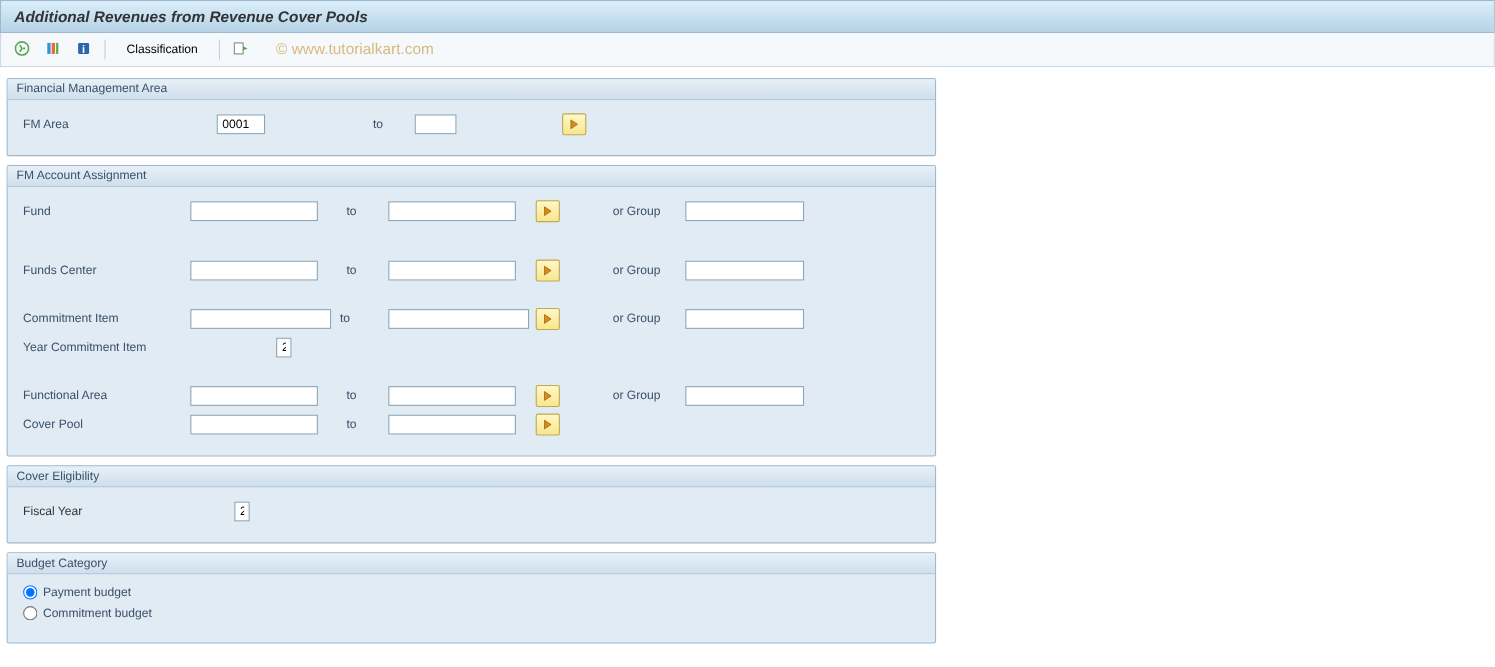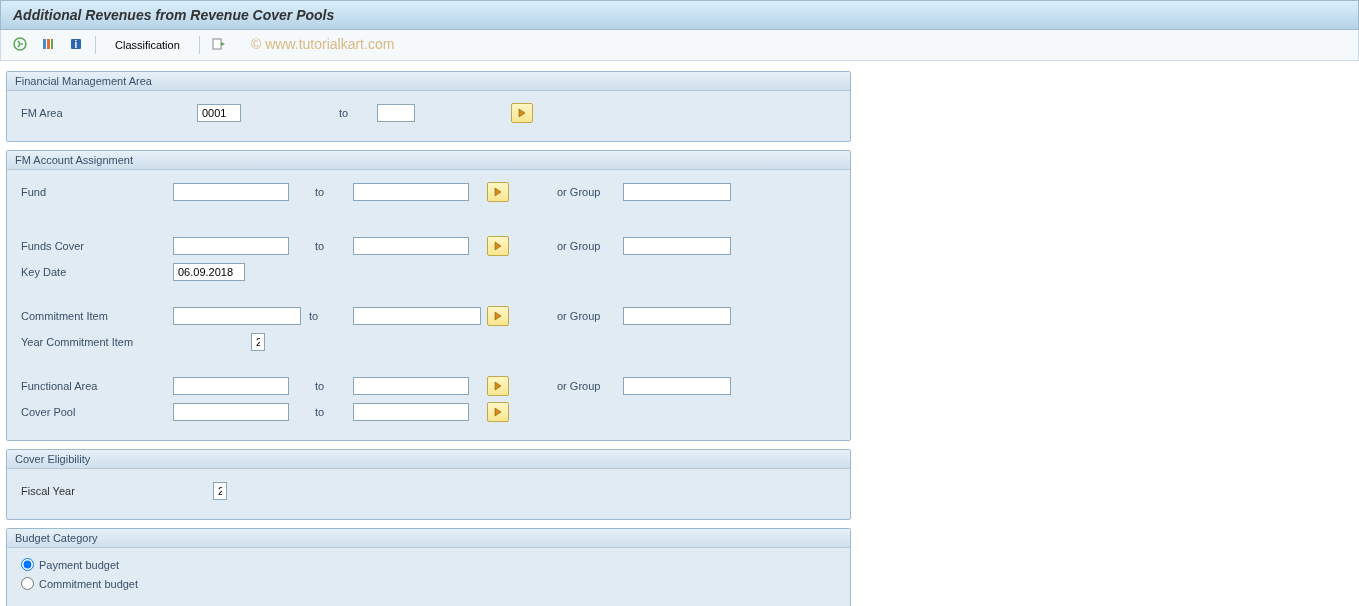--- a/index.html
+++ b/index.html
@@ -257,39 +257,35 @@
                 </svg></span>
           </button>
         </div>
         <div class="orgroup-lbl">or Group</div>
         <div class="orgroup-col"><input type="text" class="w-med-narrow" value="" style=""></div>
       </div>
 
       <div class="spacer-row"></div>
 
       <div class="form-row">
-        <div class="label-col">Funds Cover</div>
+        <div class="label-col">Funds Center</div>
         <div class="input1-col"><input type="text" class="w-med" value="" style=""></div>
         <div class="to-col">to</div>
         <div class="input2-col"><input type="text" class="w-med" value="" style=""></div>
         <div class="multi-col">
           <button class="multi-btn">
             <span><svg width="10" height="10" viewBox="0 0 10 10">
                   <path d="M2 1l6 4-6 4z" fill="#d88b1a" stroke="#8a5a0a" stroke-width="0.6"></path>
                 </svg></span>
           </button>
         </div>
         <div class="orgroup-lbl">or Group</div>
         <div class="orgroup-col"><input type="text" class="w-med-narrow" value="" style=""></div>
       </div>
 
-      <div class="form-row">
-        <div class="label-col">Key Date</div>
-        <div class="input1-col"><input type="text" class="w-date" value="06.09.2018" style=""></div>
-      </div>
 
       <div class="spacer-row" style="height:18px;"></div>
 
       <div class="form-row">
         <div class="label-col">Commitment Item</div>
         <div class="input1-col"><input type="text" style="width: 128px;" value=""></div>
         <div class="to-col" style="padding-left:2px">to</div>
         <div class="input2-col"><input type="text" style="width: 128px;" value=""></div>
         <div class="multi-col">
           <button class="multi-btn">

